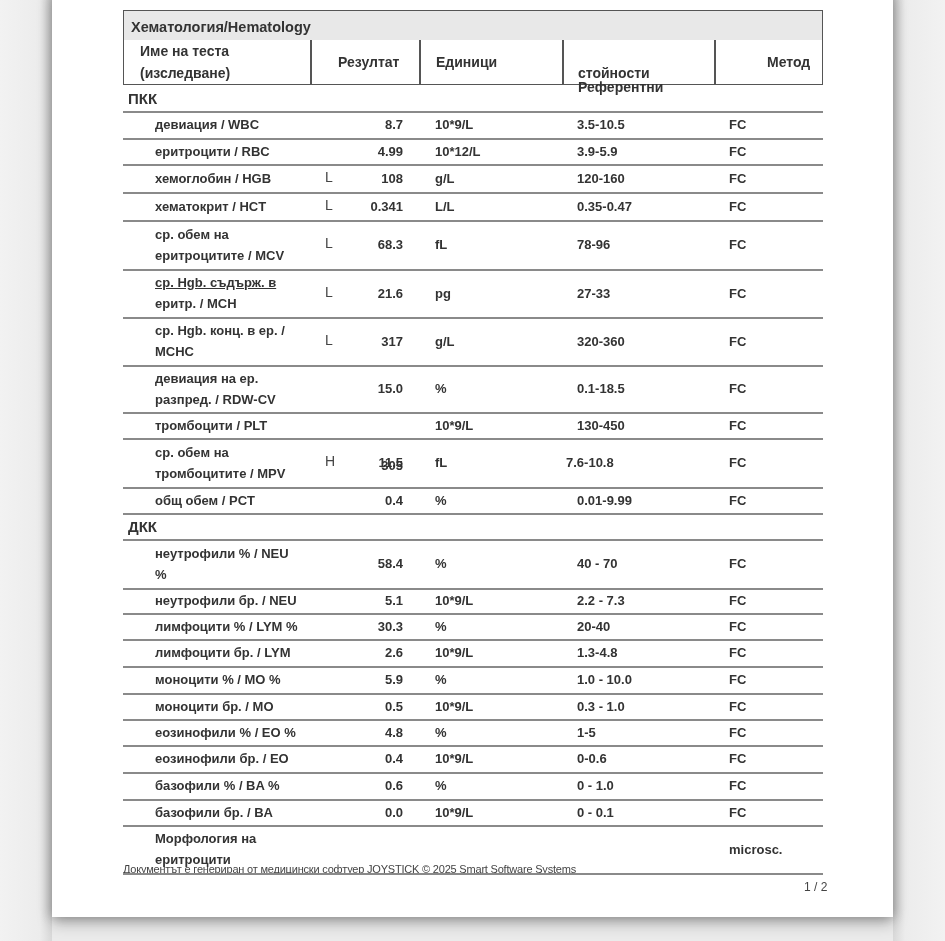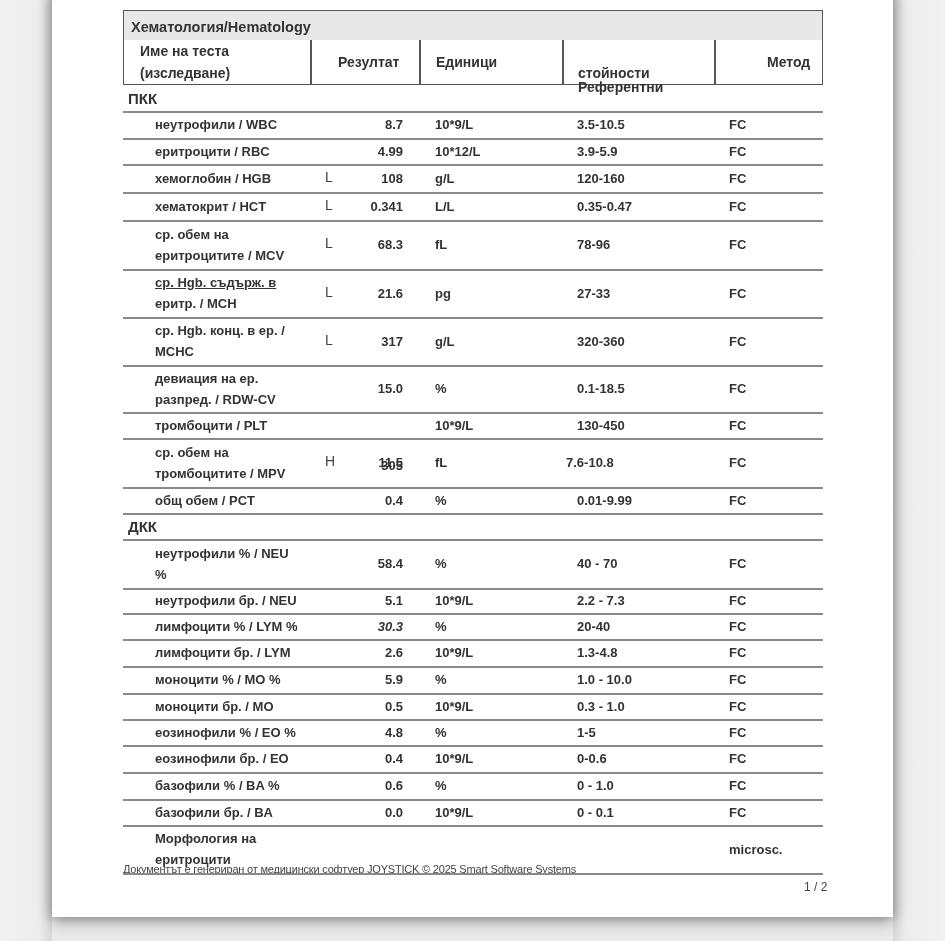--- a/index.html
+++ b/index.html
@@ -72,21 +72,21 @@
     <div class="hdr-cell" style="left:214px; top:11px;">Резултат</div>
     <div class="hdr-cell" style="left:312px; top:11px;">Единици</div>
     <div class="hdr-cell" style="left:454px; top:0px;margin-top:36px;">Референтни</div>
     <div class="hdr-cell" style="left:454px; top:22px;">стойности</div>
     <div class="hdr-cell" style="left:643px; top:11px;">Метод</div>
   </div>
 
   <div id="rows">
       <div class="section" style="left:128px; top:90px;">ПКК</div>
       <div class="rowline" style="top:111px;"></div>
-      <div class="cell" style="left:155px; top:114px;">неутрофили / WBC</div>
+      <div class="cell" style="left:155px; top:114px;">девиация / WBC</div>
       <div class="flag" style="left:325px; top:113px;"></div>
       <div class="cell" style="left:340px; top:114px; width:63px; text-align:right;">8.7</div>
       <div class="cell" style="left:435px; top:114px;">10*9/L</div>
       <div class="cell" style="left:577px; top:114px;">3.5-10.5</div>
       <div class="cell" style="left:729px; top:114px;">FC</div>
       <div class="rowline" style="top:138px;"></div>
       <div class="cell" style="left:155px; top:140.5px;">еритроцити / RBC</div>
       <div class="flag" style="left:325px; top:139.5px;"></div>
       <div class="cell" style="left:340px; top:140.5px; width:63px; text-align:right;">4.99</div>
       <div class="cell" style="left:435px; top:140.5px;">10*12/L</div>
@@ -173,21 +173,21 @@
       <div class="rowline" style="top:588px;"></div>
       <div class="cell" style="left:155px; top:590px;">неутрофили бр. / NEU</div>
       <div class="flag" style="left:325px; top:589px;"></div>
       <div class="cell" style="left:340px; top:590px; width:63px; text-align:right;">5.1</div>
       <div class="cell" style="left:435px; top:590px;">10*9/L</div>
       <div class="cell" style="left:577px; top:590px;">2.2 - 7.3</div>
       <div class="cell" style="left:729px; top:590px;">FC</div>
       <div class="rowline" style="top:613px;"></div>
       <div class="cell" style="left:155px; top:615.5px;">лимфоцити % / LYM %</div>
       <div class="flag" style="left:325px; top:614.5px;"></div>
-      <div class="cell" style="left:340px; top:615.5px; width:63px; text-align:right;font-style:italic;">30.3</div>
+      <div class="cell" style="left:340px; top:615.5px; width:63px; text-align:right;">30.3</div>
       <div class="cell" style="left:435px; top:615.5px;">%</div>
       <div class="cell" style="left:577px; top:615.5px;">20-40</div>
       <div class="cell" style="left:729px; top:615.5px;">FC</div>
       <div class="rowline" style="top:639px;"></div>
       <div class="cell" style="left:155px; top:642px;">лимфоцити бр. / LYM</div>
       <div class="flag" style="left:325px; top:641px;"></div>
       <div class="cell" style="left:340px; top:642px; width:63px; text-align:right;">2.6</div>
       <div class="cell" style="left:435px; top:642px;">10*9/L</div>
       <div class="cell" style="left:577px; top:642px;">1.3-4.8</div>
       <div class="cell" style="left:729px; top:642px;">FC</div>

